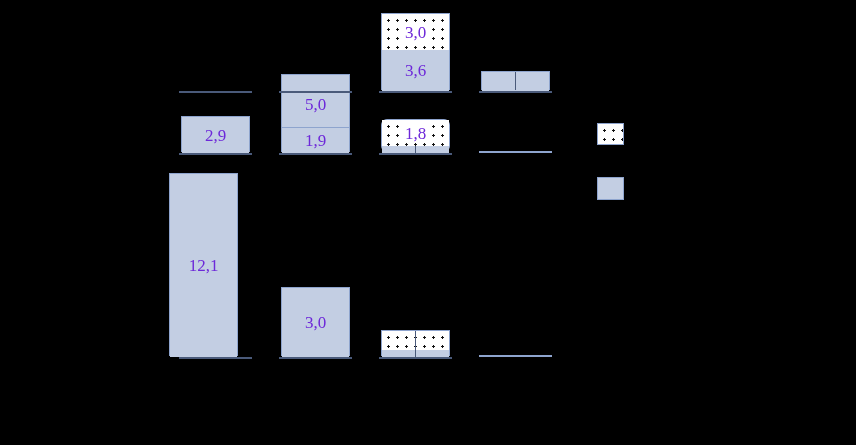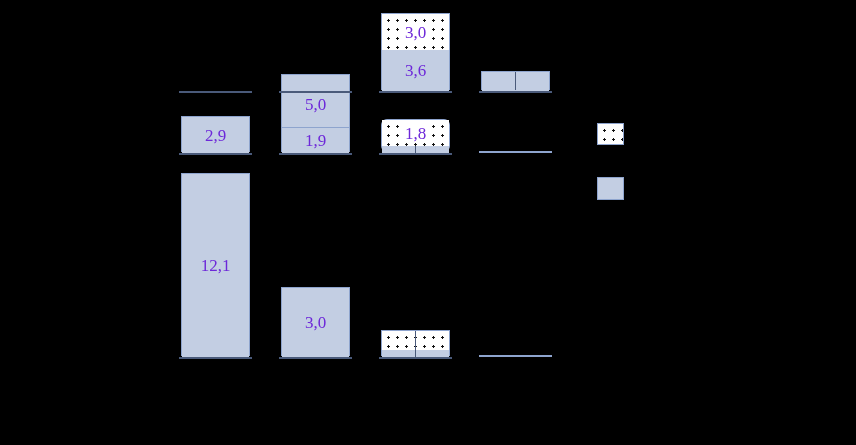--- a/index.html
+++ b/index.html
@@ -158,21 +158,21 @@
     <div class="seg dotted" style="top:0; height:26px;">
       <span class="seg-label">1,8</span>
     </div>
     <div class="seg solid" style="top:26px; height:7px;"></div>
     <div class="divider-v" style="left:33px; top:26px; height:7px;"></div>
   </div>
   <div class="baseline dark" style="left:379px; top:153px; width:73px;"></div>
 
   <div class="baseline" style="left:479px; top:151px; width:73px;"></div>
 
-  <div class="bar" style="left:181px; top:173px; width:69px; height:183px;">
+  <div class="bar" style="left:169px; top:173px; width:69px; height:183px;">
     <div class="seg solid" style="top:0; height:183px;">
       <span class="seg-label">12,1</span>
     </div>
   </div>
   <div class="baseline dark" style="left:179px; top:357px; width:73px;"></div>
 
   <div class="bar" style="left:281px; top:287px; width:69px; height:69px;">
     <div class="seg solid" style="top:0; height:69px;">
       <span class="seg-label">3,0</span>
     </div>

